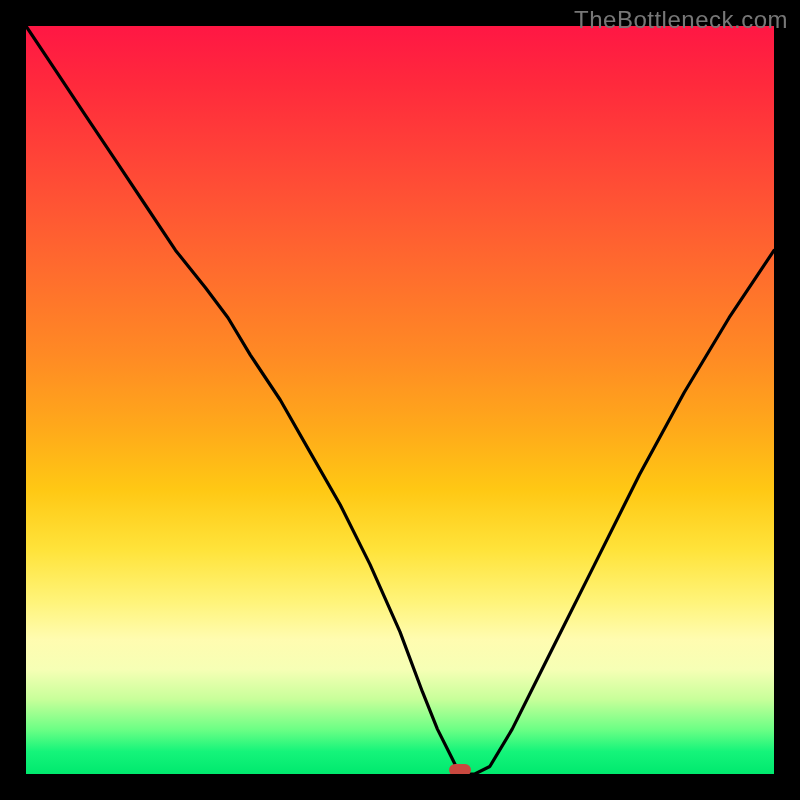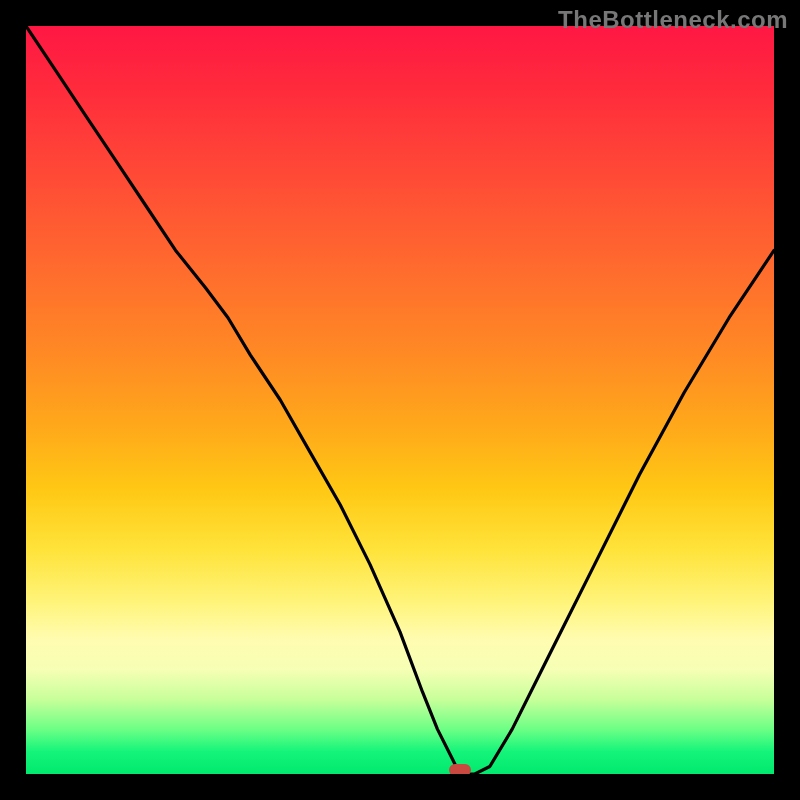--- a/index.html
+++ b/index.html
@@ -10,21 +10,21 @@
     background: #000;
     font-family: Arial, Helvetica, sans-serif;
     overflow: hidden;
   }
   .watermark {
     position: absolute;
     top: 6px;
     right: 12px;
     color: #777;
     font-size: 24px;
-    font-weight: bold;
+    font-weight: normal;
     letter-spacing: 0.5px;
     z-index: 10;
   }
   .frame {
     position: absolute;
     left: 26px;
     top: 26px;
     width: 748px;   
     height: 748px;  
     overflow: hidden;

